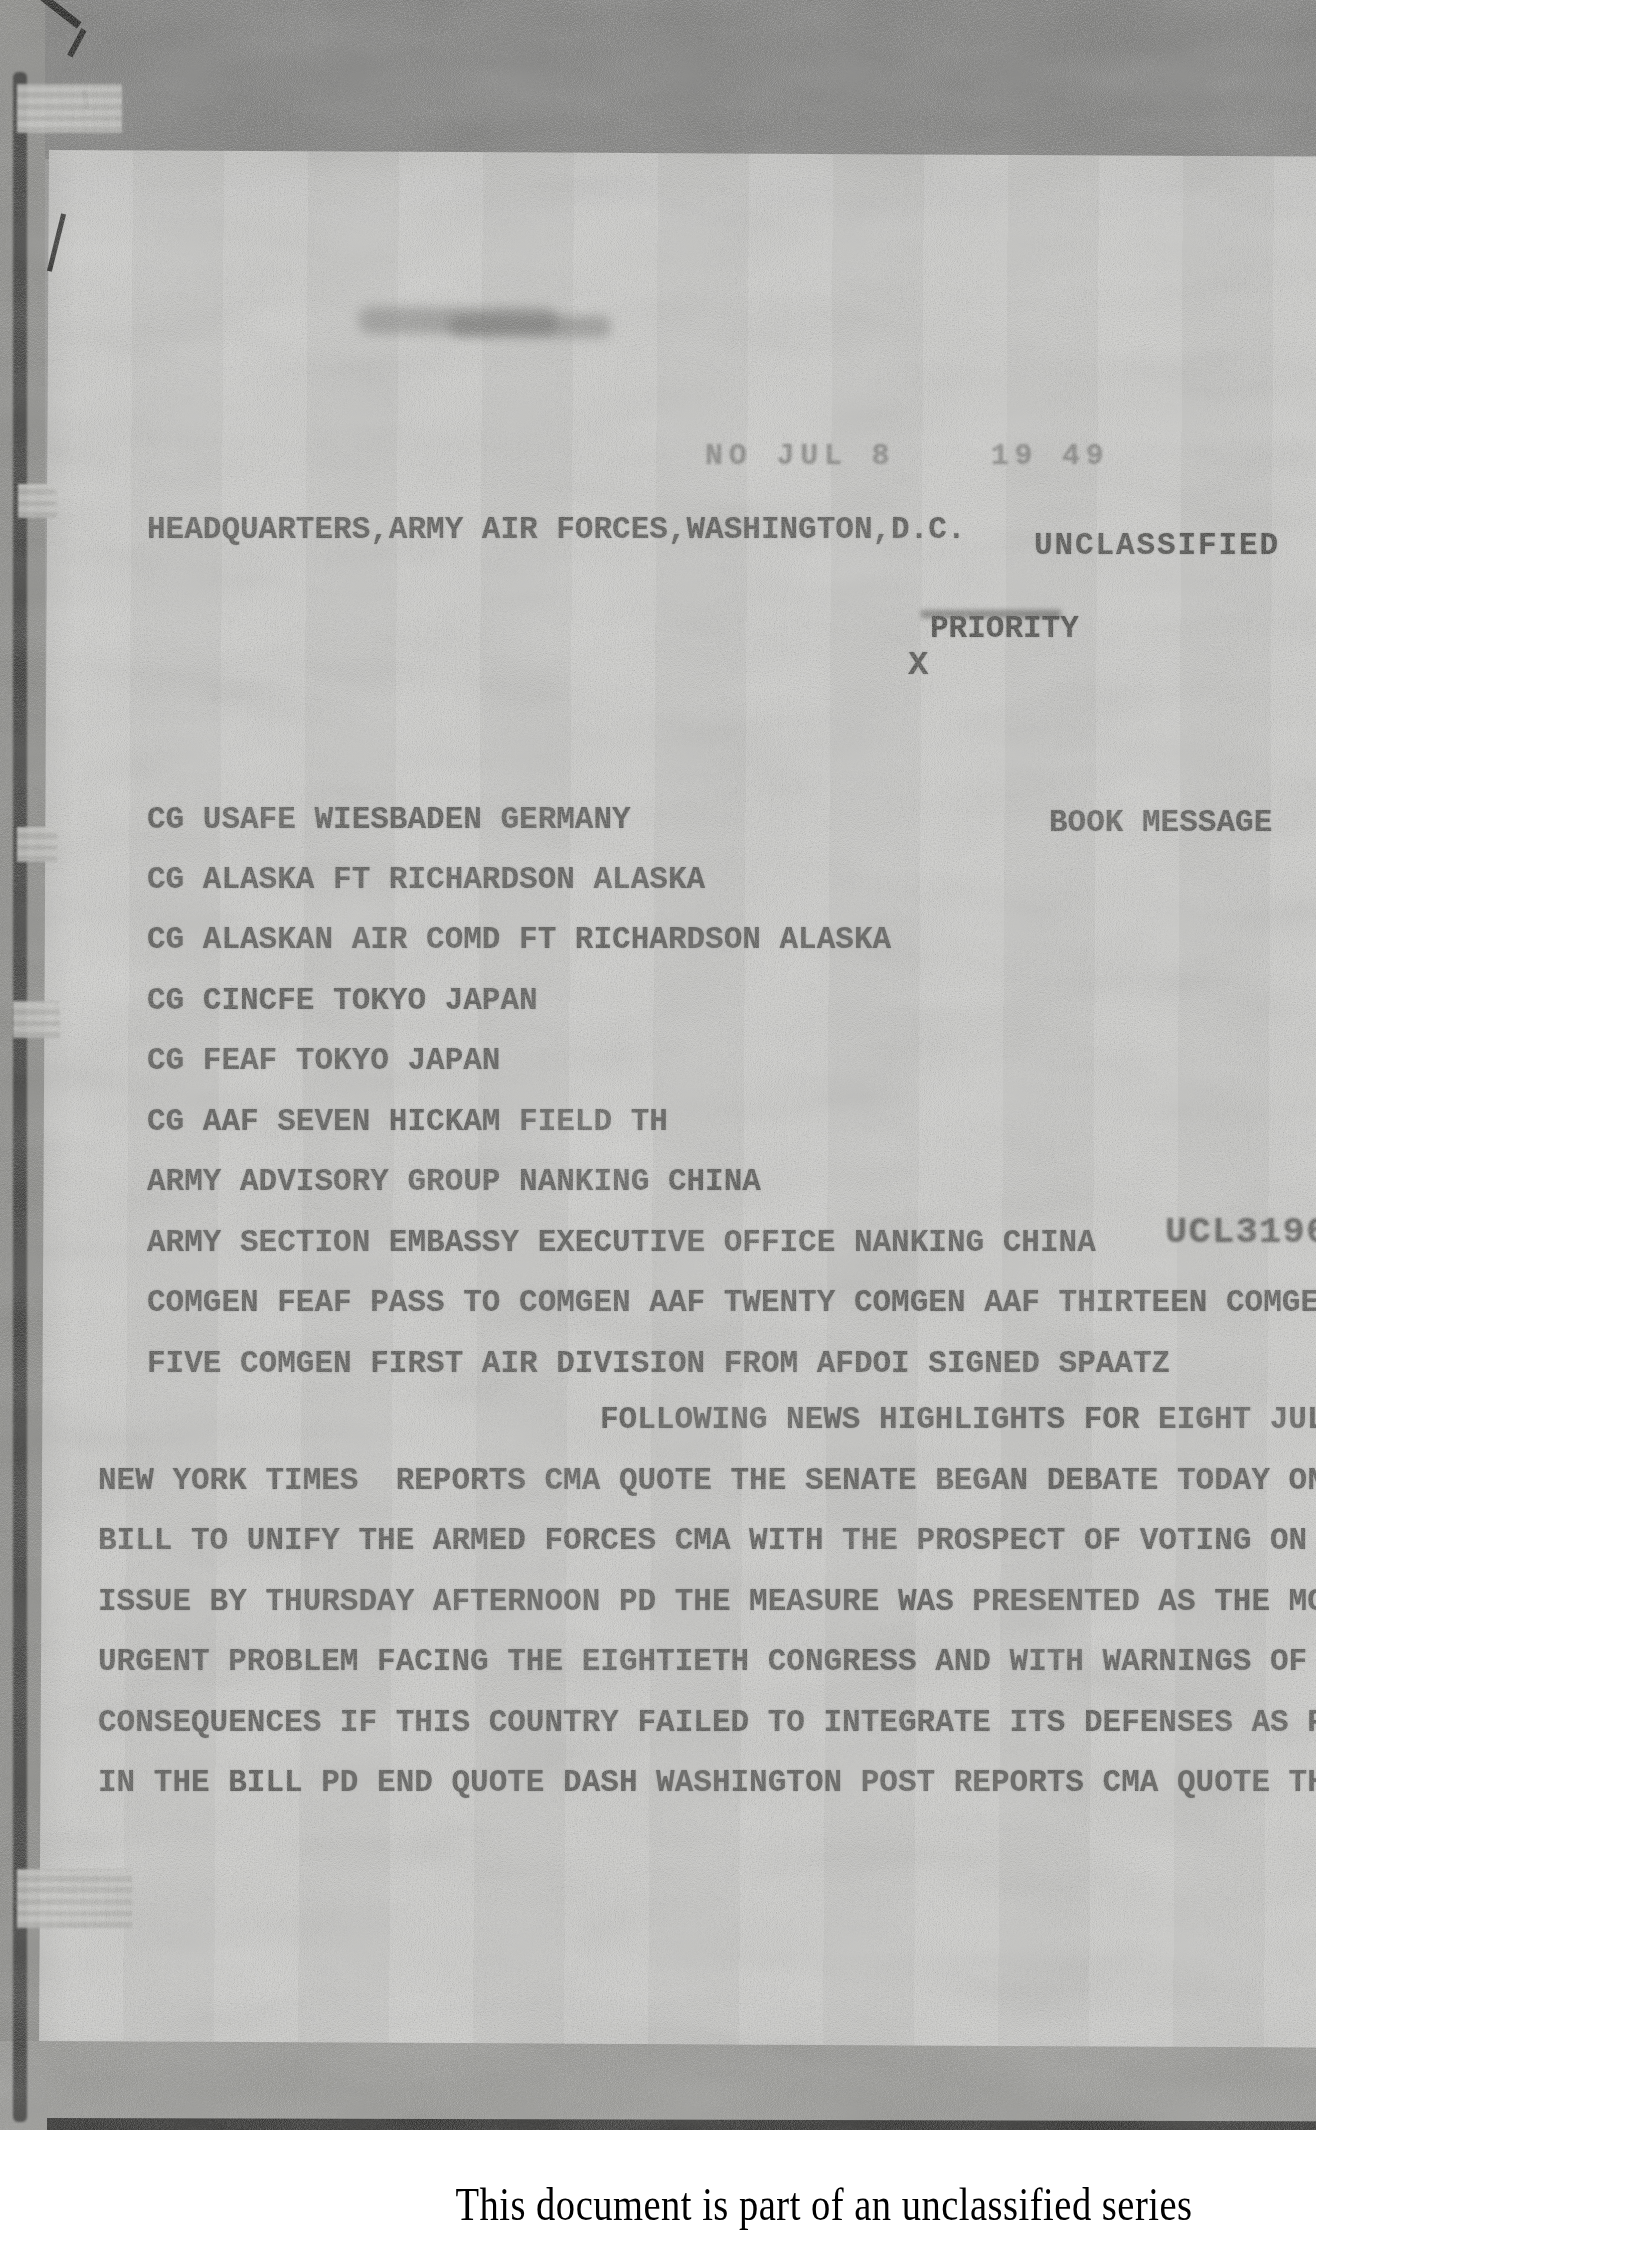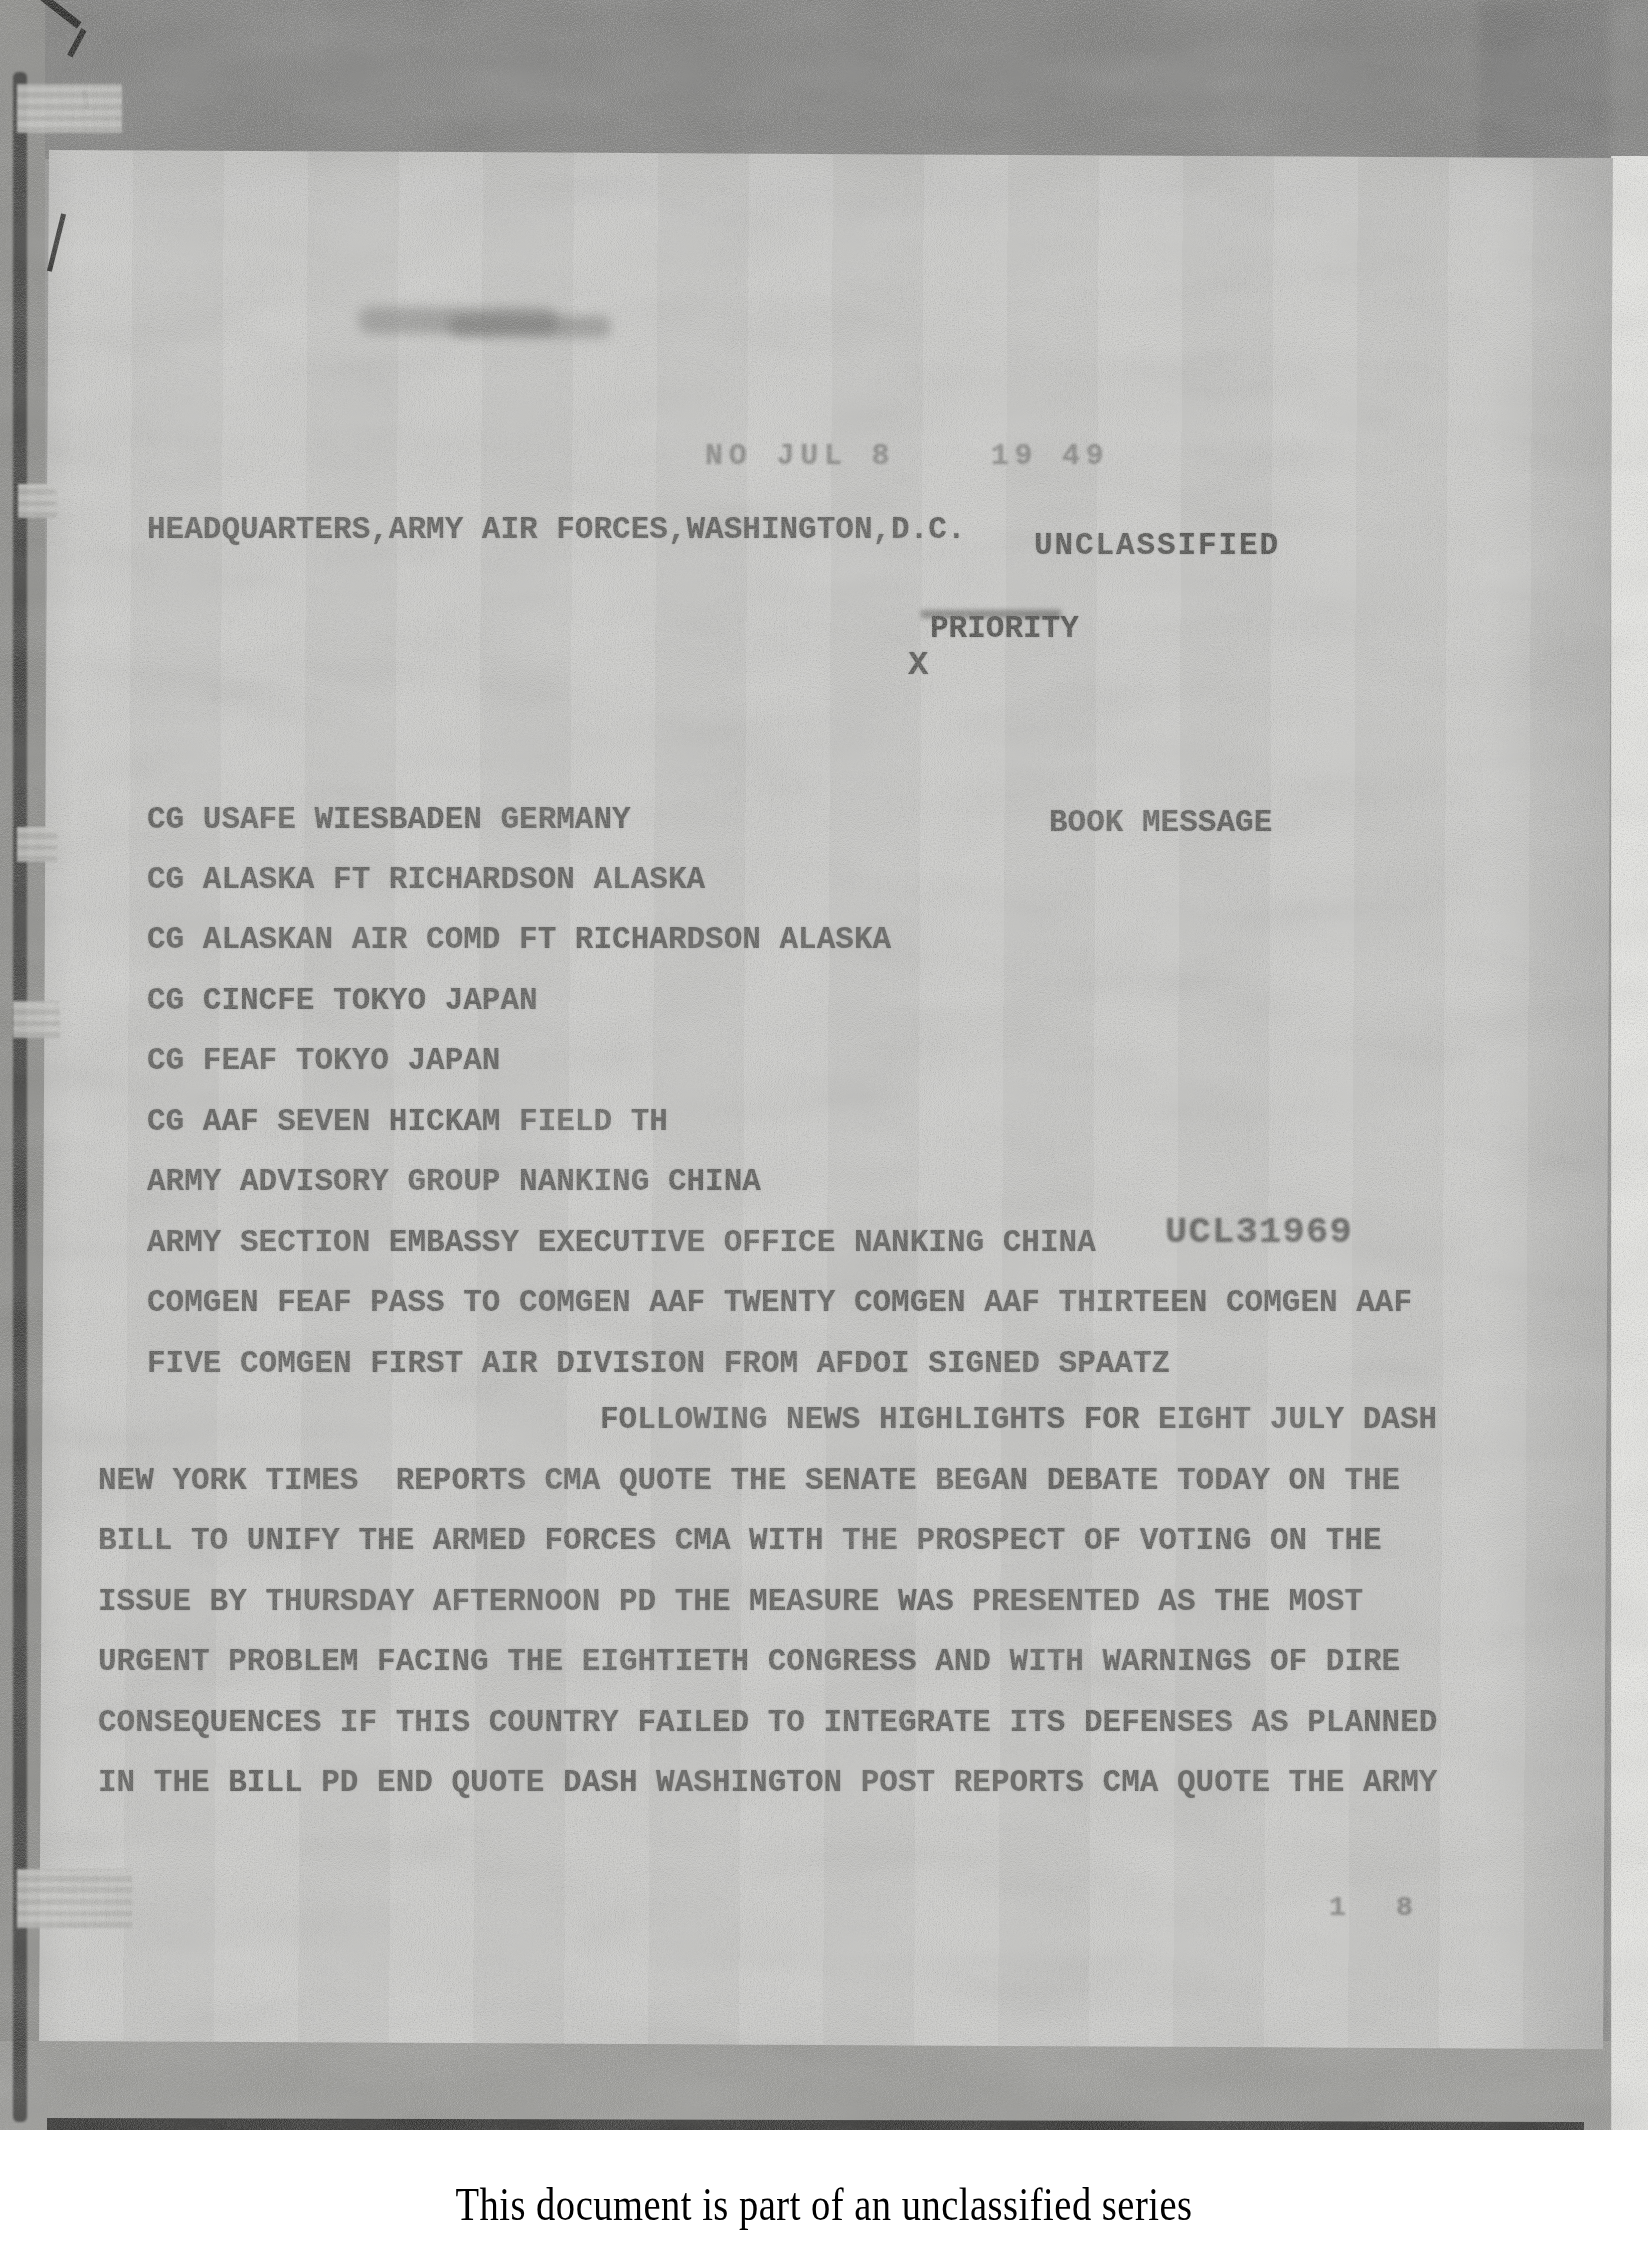--- a/index.html
+++ b/index.html
@@ -1,16 +1,16 @@
 <!DOCTYPE html>
 <html style="font-size:10.3px"><head>
 <meta charset="utf-8">
 <style>
   html,body{margin:0;padding:0;background:#ffffff;}
-  .stage{position:relative;width:1648px;height:2261px;background:#ffffff;overflow:hidden;
+  .stage{position:relative;width:1316px;height:2261px;background:#ffffff;overflow:hidden;
          font-family:"Liberation Sans",sans-serif;}
 
   
   .scan{position:absolute;left:0;top:0;width:1648px;height:2130px;background:#8e8e8c;overflow:hidden;}
   .band-top{position:absolute;left:0;top:0;width:1648px;height:159px;background:#757573;}
   .band-bottom{position:absolute;left:0;top:2041px;width:1648px;height:89px;background:#92928e;}
   .col-left{position:absolute;left:0;top:0;width:45px;height:2130px;background:#83837f;}
   .col-right-shadow{position:absolute;left:1479px;top:0;width:131px;height:2130px;
                     background:rgba(40,40,38,0.18);filter:blur(5.8px);}
   .strip-white{position:absolute;left:1611px;top:156px;width:37px;height:1974px;background:#edede9;

